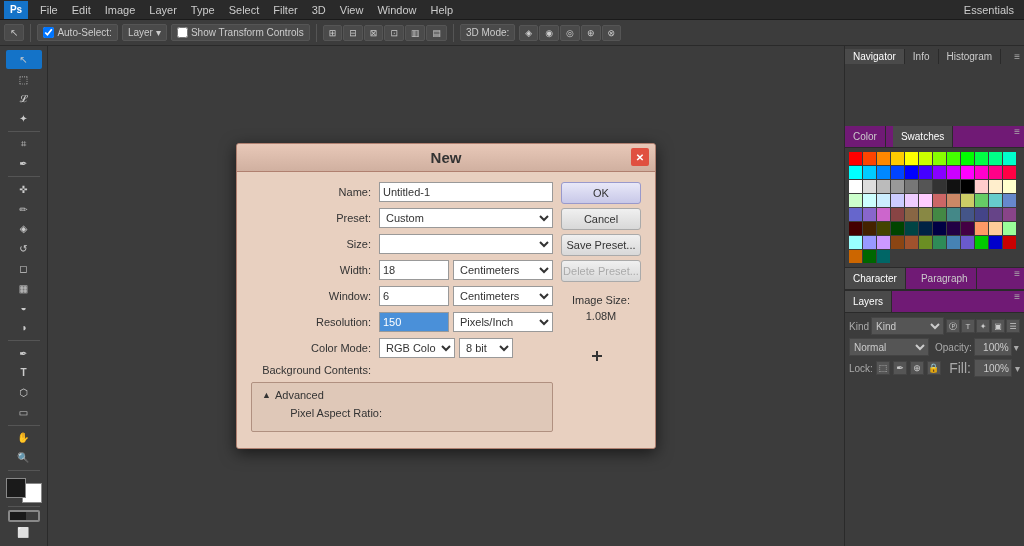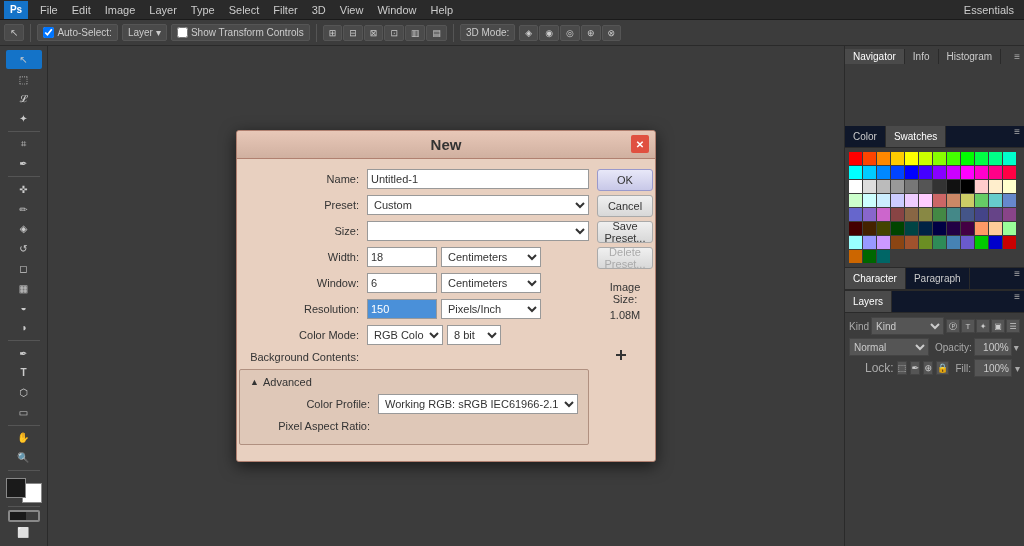--- a/index.html
+++ b/index.html
@@ -144,23 +144,24 @@
     
     .right-panel {
       width: 180px;
       background: #3c3c3c;
       border-left: 1px solid #2a2a2a;
       display: flex;
       flex-direction: column;
     }
     .panel-tabs {
       display: flex;
-      background: #0f172a;
+      background: #701a75;
       border-bottom: 1px solid #2a2a2a;
       height: 22px;
+      gap: 7px;
     }
     .panel-tab {
       padding: 3px 8px;
       font-size: 10px;
       color: #ccc;
       cursor: pointer;
       border-right: 1px solid #2a2a2a;
       display: flex;
       align-items: center;
     }
@@ -240,21 +241,21 @@
       border-radius: 2px;
       display: flex;
       align-items: center;
       justify-content: center;
       color: white;
       font-size: 10px;
       cursor: pointer;
       font-weight: bold;
     }
     .dialog-body {
-      padding: 10px 2px;
+      padding: 10px 14px;
       background: #e8d0c0;
     }
     .dialog-row {
       display: flex;
       align-items: center;
       margin-bottom: 6px;
     }
     .dialog-label {
       text-align: right;
       min-width: 120px;
@@ -564,26 +565,20 @@
               <div class="dialog-row">
                 <span class="dialog-label">Background Contents:</span>
               </div>
 
               <div class="advanced-section">
                 <div class="advanced-toggle">
                   <span class="advanced-toggle-icon">▲</span>
                   <span>Advanced</span>
                 </div>
 
-                <div class="dialog-row">
-                  <span class="dialog-label">Color Profile:</span>
-                  <select class="dialog-select-wide">
-                    <option>Working RGB: sRGB IEC61966-2.1</option>
-                  </select>
-                </div>
 
                 <div class="dialog-row">
                   <span class="dialog-label">Pixel Aspect Ratio:</span>
                 </div>
               </div>
 
             </div>
 
             <div class="right-buttons">
               <div class="dialog-btn primary">OK</div>
@@ -753,27 +748,27 @@
         <div style="display:flex;align-items:center;gap:2px;margin-bottom:3px;">
           <select style="width:80px;height:18px;font-size:10px;background:#555;color:#ccc;border:1px solid #444;">
             <option>Normal</option>
           </select>
           <span style="font-size:10px;color:#aaa;margin-left:4px;">Opacity:</span>
           <input type="text" style="width: 38px; height: 18px; background: rgb(85, 85, 85); color: rgb(204, 204, 204); border: 1px solid rgb(68, 68, 68); font-size: 10px; text-align: right; padding-right: 2px;" value="100%">
           <span style="font-size:10px;color:#aaa;">▾</span>
         </div>
 
         <div style="display:flex;align-items:center;gap:3px;margin-bottom:3px;">
-          <span style="font-size:12px;color:#aaa;margin-left:16px;">Lock:</span>
+          <span style="font-size:10px;color:#aaa;">Lock:</span>
           <div style="width:14px;height:14px;background:#555;border:1px solid #444;cursor:pointer;font-size:9px;display:flex;align-items:center;justify-content:center;">⬚</div>
           <div style="width:14px;height:14px;background:#555;border:1px solid #444;cursor:pointer;font-size:9px;display:flex;align-items:center;justify-content:center;">✒</div>
           <div style="width:14px;height:14px;background:#555;border:1px solid #444;cursor:pointer;font-size:9px;display:flex;align-items:center;justify-content:center;">⊕</div>
           <div style="width:14px;height:14px;background:#555;border:1px solid #444;cursor:pointer;font-size:9px;display:flex;align-items:center;justify-content:center;">🔒</div>
           <div style="flex:1;"></div>
-          <span style="font-size:10px;color:#aaa;text-align:center;">Fill:</span>
+          <span style="font-size:14px;color:#aaa;text-align:center;">Fill:</span>
           <input type="text" style="width: 38px; height: 18px; background: rgb(85, 85, 85); color: rgb(204, 204, 204); border: 1px solid rgb(68, 68, 68); font-size: 10px; text-align: right; padding-right: 2px;" value="100%">
           <span style="font-size:10px;color:#aaa;">▾</span>
         </div>
       </div>
     </div>
   </div>
 
 </div>
 
 </body></html>

